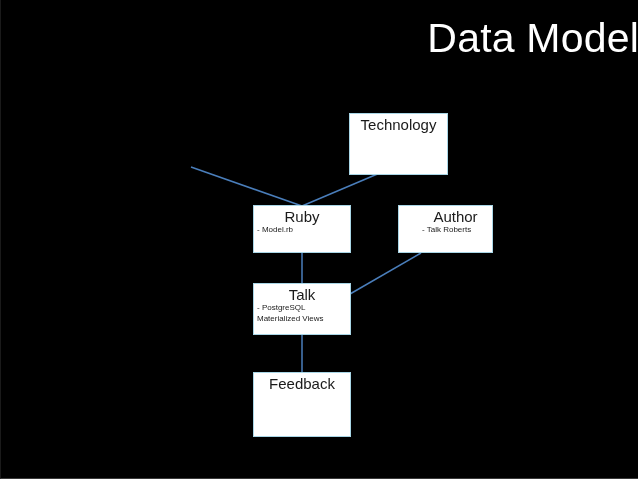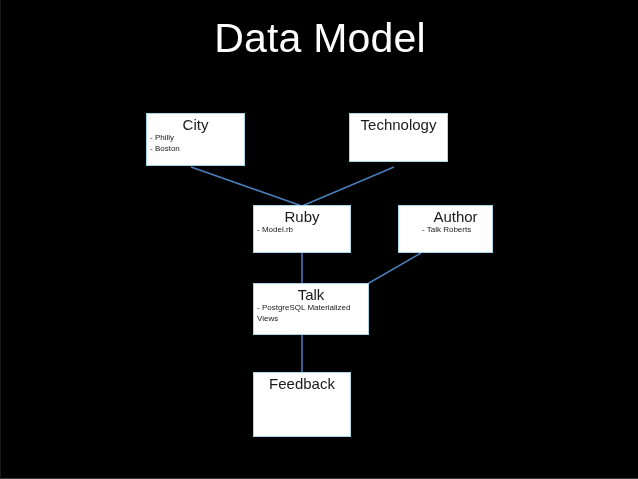--- a/index.html
+++ b/index.html
@@ -21,21 +21,21 @@
     box-sizing: border-box;
     border-bottom: 1px solid #3a3a3a;
     border-left: 1px solid #1a1a1a;
     overflow: hidden;
   }
   .slide-title {
     position: absolute;
     left: 0;
     top: 16px;
     width: 638px;
-    text-align: center;
+    text-align: right;
     color: #ffffff;
     font-family: "Liberation Sans", sans-serif;
     font-size: 41px;
     font-weight: 300;
     letter-spacing: 0.2px;
     line-height: 1.12;
     white-space: nowrap;
   }
   .edge-connectors {
     position: absolute;
@@ -73,48 +73,41 @@
     color: #1a1a1a;
     font-family: "Liberation Sans", sans-serif;
     font-size: 8px;
     line-height: 1.32;
     text-align: left;
     white-space: pre-wrap;
     word-break: normal;
   }
   
   #node-city      { left: 145px; top: 113px; width: 99px;  height: 53px; }
-  #node-technology{ left: 348px; top: 113px; width: 99px;  height: 49px; }
+  #node-technology{ left: 348px; top: 113px; width: 99px;  height: 62px; }
   #node-club      { left: 252px; top: 205px; width: 98px;  height: 48px; }
   #node-author    { left: 397px; top: 205px; width: 95px;  height: 48px; padding-left: 20px; }
-  #node-talk      { left: 252px; top: 283px; width: 116px;  height: 52px; }
+  #node-talk      { left: 252px; top: 283px; width: 98px;  height: 52px; }
   #node-feedback  { left: 252px; top: 372px; width: 98px;  height: 65px; }
 </style>
 </head>
 <body>
 
 <div class="slide">
 
   <div class="slide-title">Data Model</div>
 
   <svg class="edge-connectors" viewBox="0 0 638 479" width="638" height="479">
     <line x1="190" y1="167" x2="301" y2="206" stroke="#4a7ebb" stroke-width="1.5"></line>
     <line x1="393" y1="167" x2="301" y2="206" stroke="#4a7ebb" stroke-width="1.5"></line>
     <line x1="301" y1="253" x2="301" y2="283" stroke="#4a7ebb" stroke-width="1.5"></line>
     <line x1="420" y1="253" x2="349" y2="294" stroke="#4a7ebb" stroke-width="1.5"></line>
     <line x1="301" y1="335" x2="301" y2="372" stroke="#4a7ebb" stroke-width="1.5"></line>
   </svg>
 
-  <div class="node" id="node-city">
-    <span class="node-title">City</span>
-    <span class="node-items">
-      <span class="node-item">- Philly</span>
-      <span class="node-item">- Boston</span>
-    </span>
-  </div>
 
   <div class="node" id="node-technology">
     <span class="node-title">Technology</span>
   </div>
 
   <div class="node" id="node-club">
     <span class="node-title">Ruby</span>
     <span class="node-items">
       <span class="node-item">- Model.rb</span>
     </span>

